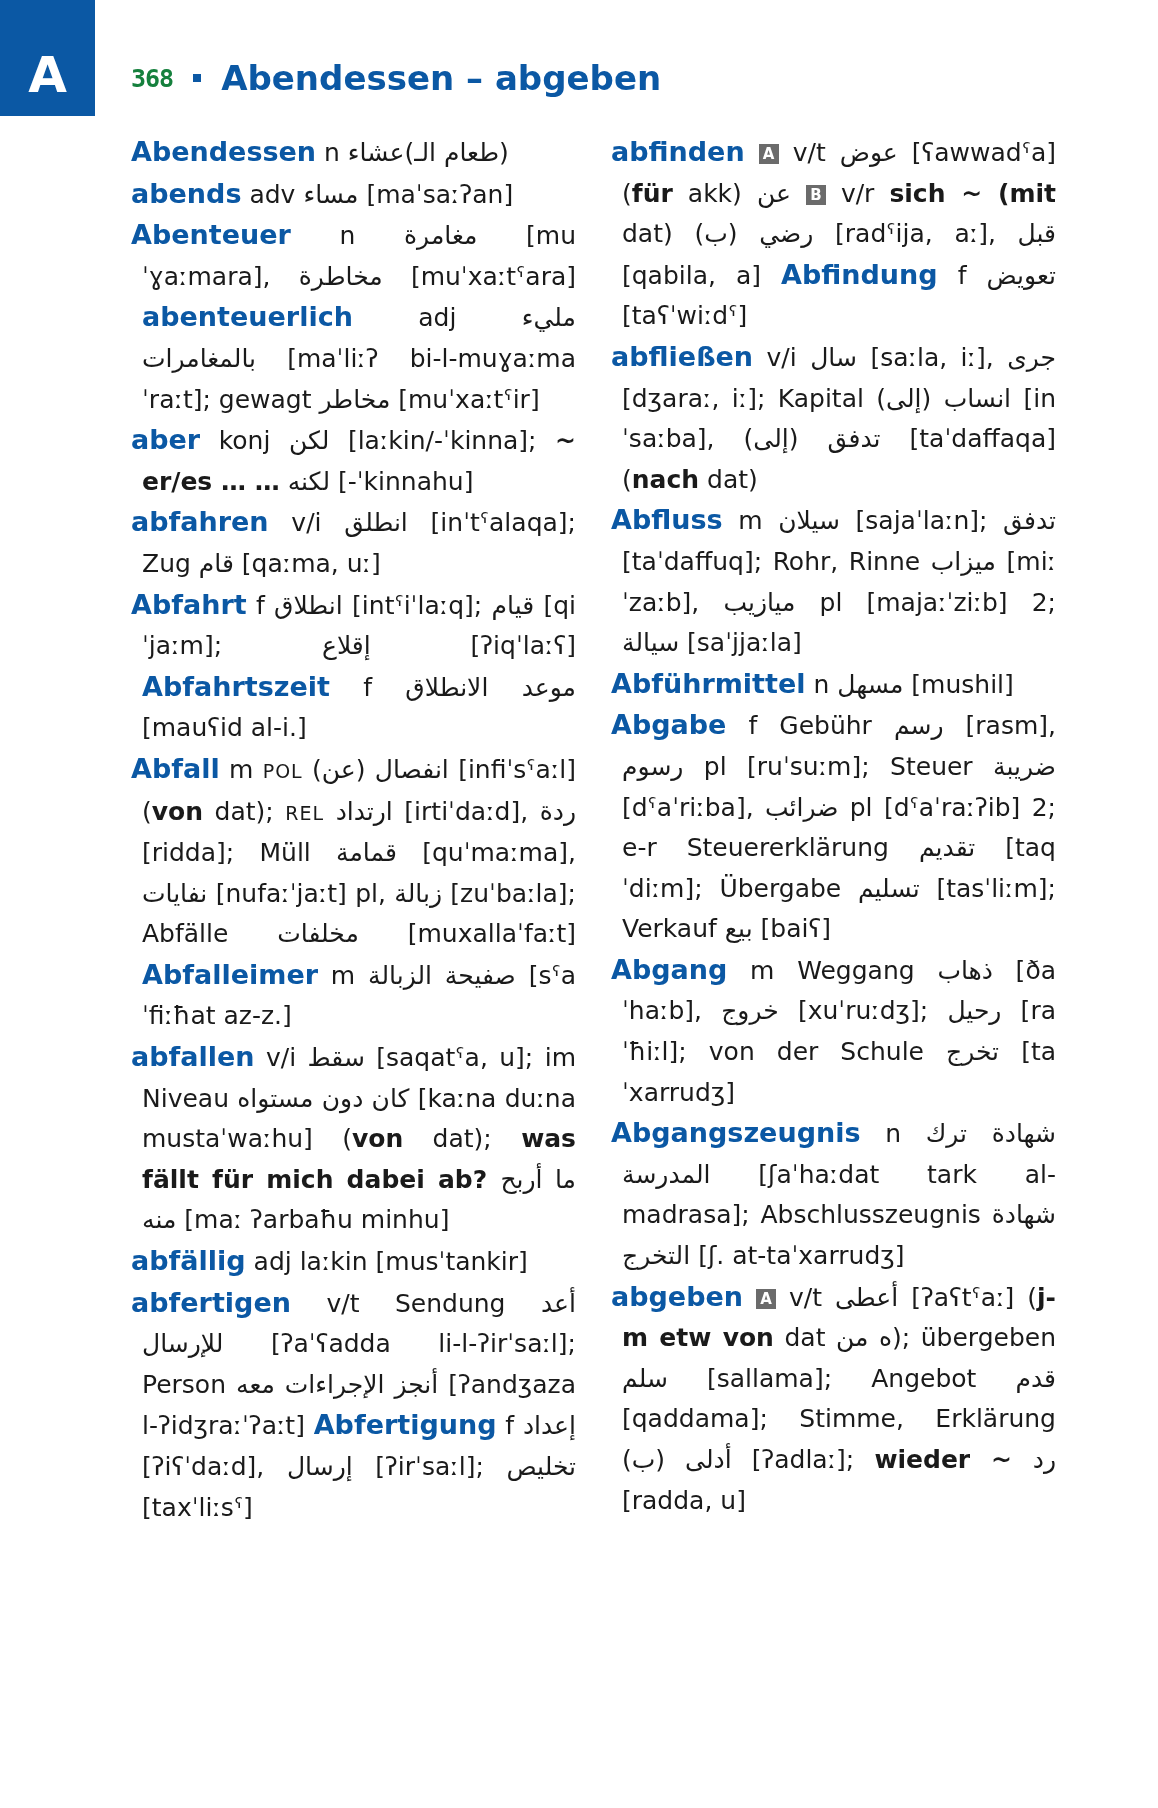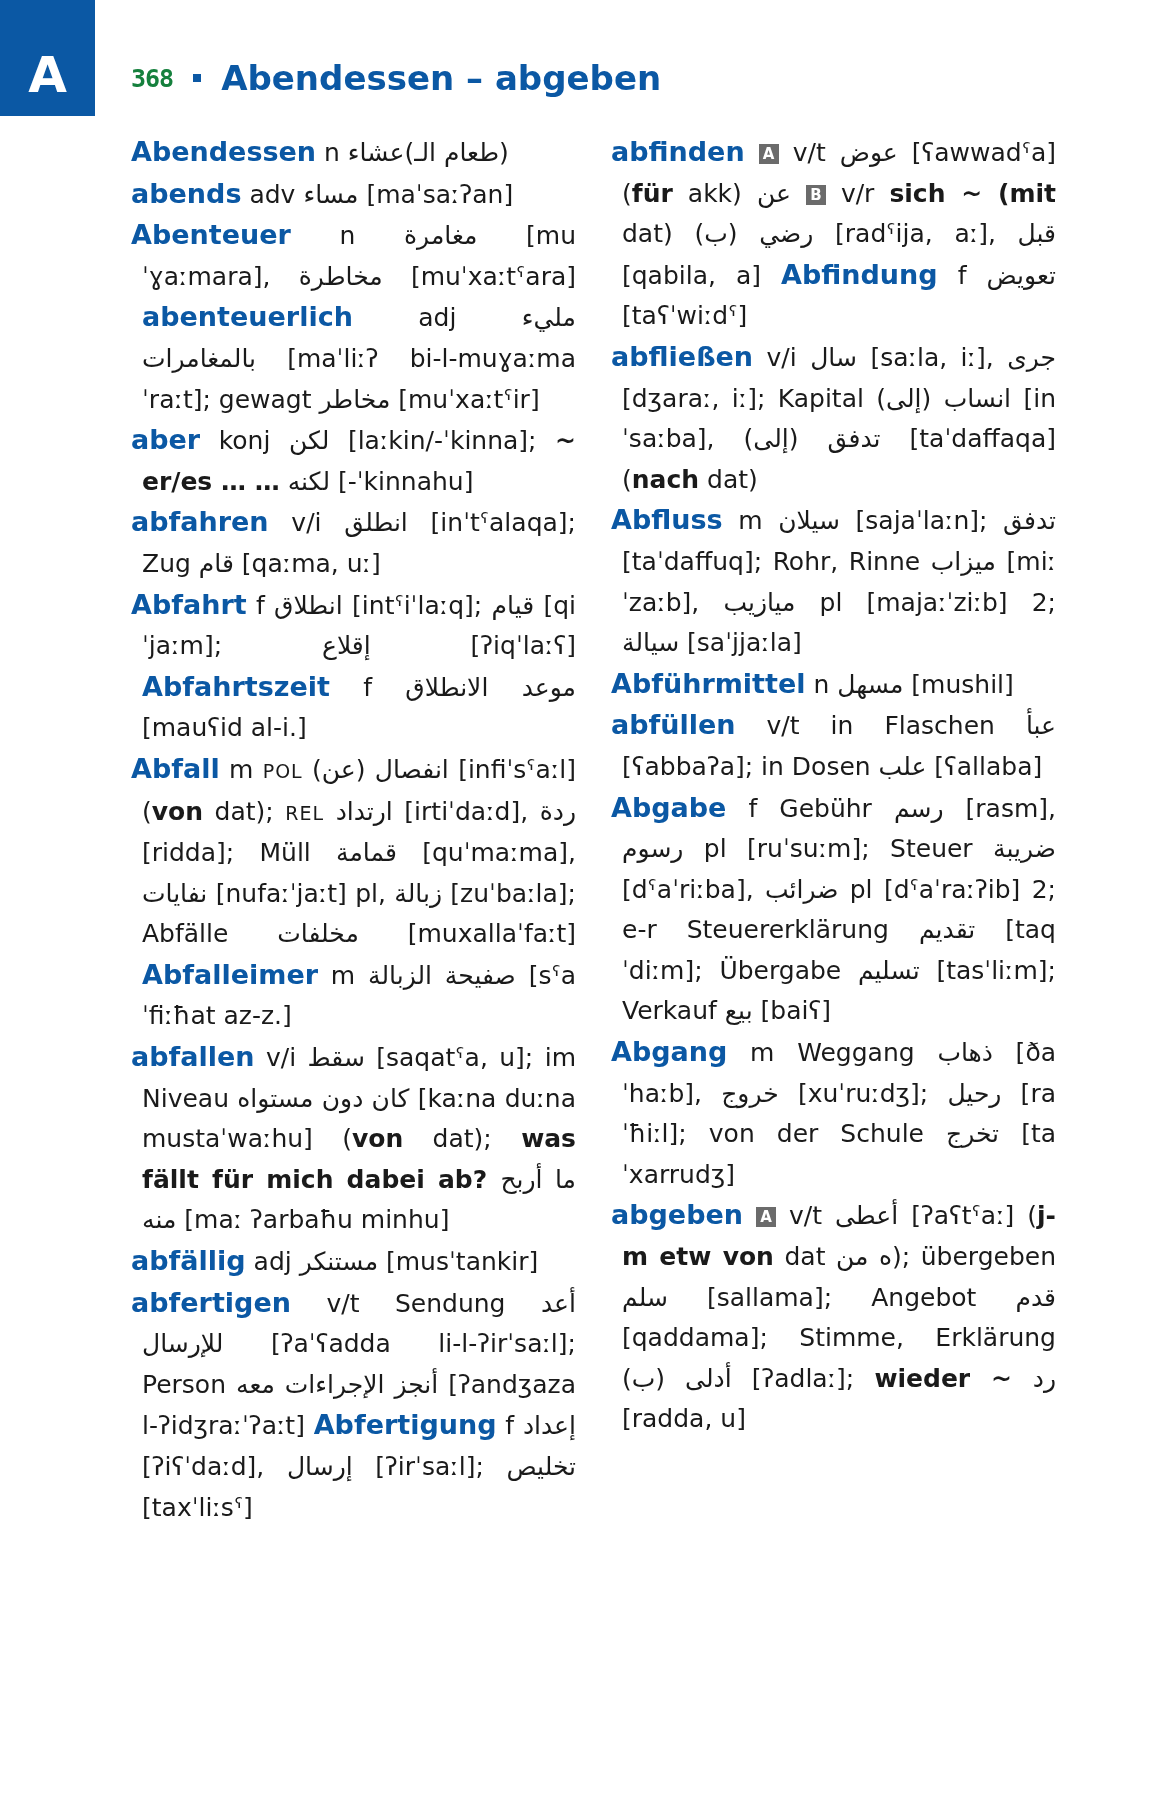--- a/index.html
+++ b/index.html
@@ -42,25 +42,25 @@
 
 <div class="column col-left" id="col-left">
     <p class="entry"><span class="hw">Abendessen</span><span class="i"> n </span><span class="ar">(طعام الـ)عشاء</span></p>
     <p class="entry"><span class="hw">abends</span><span class="i"> adv </span><span class="ar">مساء</span><span class="ph"> [maˈsaːʔan]</span></p>
     <p class="entry"><span class="hw">Abenteuer</span><span class="i"> n </span><span class="ar">مغامرة</span><span class="ph"> [muˈɣaːmara], </span><span class="ar">مخاطرة</span><span class="ph"> [muˈxaːtˁara] </span><span class="hw">abenteuerlich</span><span class="i"> adj </span><span class="ar">مليء بالمغامرات</span><span class="ph"> [maˈliːʔ bi-l-muɣaːmaˈraːt]; </span><span class="i">gewagt </span><span class="ar">مخاطر</span><span class="ph"> [muˈxaːtˁir]</span></p>
     <p class="entry"><span class="hw">aber</span><span class="i"> konj </span><span class="ar">لكن</span><span class="ph"> [laːkin/-ˈkinna]; </span><span class="b">~ er/es … …</span><span class="ph"> </span><span class="ar">لكنه</span><span class="ph"> [-ˈkinnahu]</span></p>
     <p class="entry"><span class="hw">abfahren</span><span class="i"> v/i </span><span class="ar">انطلق</span><span class="ph"> [inˈtˁalaqa]; </span><span class="i">Zug </span><span class="ar">قام</span><span class="ph"> [qaːma, uː]</span></p>
     <p class="entry"><span class="hw">Abfahrt</span><span class="i"> f </span><span class="ar">انطلاق</span><span class="ph"> [intˁiˈlaːq]; </span><span class="ar">قيام</span><span class="ph"> [qiˈjaːm]; </span><span class="ar">إقلاع</span><span class="ph"> [ʔiqˈlaːʕ] </span><span class="hw">Abfahrtszeit</span><span class="i"> f </span><span class="ar">موعد الانطلاق</span><span class="ph"> [mauʕid al-i.]</span></p>
     <p class="entry"><span class="hw">Abfall</span><span class="i"> m </span><span class="sc">POL</span><span class="ph"> </span><span class="ar">انفصال (عن)</span><span class="ph"> [infiˈsˁaːl] (</span><span class="b">von</span><span class="i"> dat</span><span class="ph">); </span><span class="sc">REL</span><span class="ph"> </span><span class="ar">ارتداد</span><span class="ph"> [irtiˈdaːd], </span><span class="ar">ردة</span><span class="ph"> [ridda]; </span><span class="i">Müll </span><span class="ar">قمامة</span><span class="ph"> [quˈmaːma], </span><span class="ar">نفايات</span><span class="ph"> [nufaːˈjaːt] </span><span class="i">pl</span><span class="ph">, </span><span class="ar">زبالة</span><span class="ph"> [zuˈbaːla]; </span><span class="i">Abfälle </span><span class="ar">مخلفات</span><span class="ph"> [muxallaˈfaːt] </span><span class="hw">Abfalleimer</span><span class="i"> m </span><span class="ar">صفيحة الزبالة</span><span class="ph"> [sˁaˈfiːħat az-z.]</span></p>
     <p class="entry"><span class="hw">abfallen</span><span class="i"> v/i </span><span class="ar">سقط</span><span class="ph"> [saqatˁa, u]; </span><span class="i">im Niveau </span><span class="ar">كان دون مستواه</span><span class="ph"> [kaːna duːna mustaˈwaːhu] (</span><span class="b">von</span><span class="i"> dat</span><span class="ph">); </span><span class="b">was fällt für mich dabei ab? </span><span class="ar">ما أربح منه</span><span class="ph"> [maː ʔarbaħu minhu]</span></p>
-    <p class="entry"><span class="hw">abfällig</span><span class="i"> adj </span><span class="ar">مستنكر</span><span class="ph"> [musˈtankir]</span></p>
+    <p class="entry"><span class="hw">abfällig</span><span class="i"> adj </span><span class="ar">laːkin</span><span class="ph"> [musˈtankir]</span></p>
     <p class="entry"><span class="hw">abfertigen</span><span class="i"> v/t Sendung </span><span class="ar">أعد للإرسال</span><span class="ph"> [ʔaˈʕadda li-l-ʔirˈsaːl]; </span><span class="i">Person </span><span class="ar">أنجز الإجراءات معه</span><span class="ph"> [ʔandʒaza l-ʔidʒraːˈʔaːt] </span><span class="hw">Abfertigung</span><span class="i"> f </span><span class="ar">إعداد</span><span class="ph"> [ʔiʕˈdaːd], </span><span class="ar">إرسال</span><span class="ph"> [ʔirˈsaːl]; </span><span class="ar">تخليص</span><span class="ph"> [taxˈliːsˁ]</span></p>
   </div>
 <div class="column col-right" id="col-right">
     <p class="entry"><span class="hw">abfinden</span><span class="ph"> </span><span class="marker">A</span><span class="i"> v/t </span><span class="ar">عوض</span><span class="ph"> [ʕawwadˁa] (</span><span class="b">für</span><span class="i"> akk</span><span class="ph">) </span><span class="ar">عن</span><span class="ph"> </span><span class="marker">B</span><span class="i"> v/r </span><span class="b">sich ~ (mit</span><span class="i"> dat</span><span class="ph">) </span><span class="ar">رضي (ب)</span><span class="ph"> [radˁija, aː], </span><span class="ar">قبل</span><span class="ph"> [qabila, a] </span><span class="hw">Abfindung</span><span class="i"> f </span><span class="ar">تعويض</span><span class="ph"> [taʕˈwiːdˁ]</span></p>
     <p class="entry"><span class="hw">abfließen</span><span class="i"> v/i </span><span class="ar">سال</span><span class="ph"> [saːla, iː], </span><span class="ar">جرى</span><span class="ph"> [dʒaraː, iː]; </span><span class="i">Kapital </span><span class="ar">انساب (إلى)</span><span class="ph"> [inˈsaːba], </span><span class="ar">تدفق (إلى)</span><span class="ph"> [taˈdaffaqa] (</span><span class="b">nach</span><span class="i"> dat</span><span class="ph">)</span></p>
     <p class="entry"><span class="hw">Abfluss</span><span class="i"> m </span><span class="ar">سيلان</span><span class="ph"> [sajaˈlaːn]; </span><span class="ar">تدفق</span><span class="ph"> [taˈdaffuq]; </span><span class="i">Rohr, Rinne </span><span class="ar">ميزاب</span><span class="ph"> [miːˈzaːb], </span><span class="ar">ميازيب</span><span class="i"> pl </span><span class="ph">[majaːˈziːb] </span><span class="i">2; </span><span class="ar">سيالة</span><span class="ph"> [saˈjjaːla]</span></p>
     <p class="entry"><span class="hw">Abführmittel</span><span class="i"> n </span><span class="ar">مسهل</span><span class="ph"> [mushil]</span></p>
-    <p class="entry"><span class="hw">abfüllen</span><span class="i"> v/t in Flaschen </span><span class="ar">عبأ</span><span class="ph"> [ʕabbaʔa]; </span><span class="i">in Dosen </span><span class="ar">علب</span><span class="ph"> [ʕallaba]</span></p>
     <p class="entry"><span class="hw">Abgabe</span><span class="i"> f Gebühr </span><span class="ar">رسم</span><span class="ph"> [rasm], </span><span class="ar">رسوم</span><span class="i"> pl </span><span class="ph">[ruˈsuːm]; </span><span class="i">Steuer </span><span class="ar">ضريبة</span><span class="ph"> [dˁaˈriːba], </span><span class="ar">ضرائب</span><span class="i"> pl </span><span class="ph">[dˁaˈraːʔib] </span><span class="i">2; e-r Steuererklärung </span><span class="ar">تقديم</span><span class="ph"> [taqˈdiːm]; </span><span class="i">Übergabe </span><span class="ar">تسليم</span><span class="ph"> [tasˈliːm]; </span><span class="i">Verkauf </span><span class="ar">بيع</span><span class="ph"> [baiʕ]</span></p>
     <p class="entry"><span class="hw">Abgang</span><span class="i"> m Weggang </span><span class="ar">ذهاب</span><span class="ph"> [ðaˈhaːb], </span><span class="ar">خروج</span><span class="ph"> [xuˈruːdʒ]; </span><span class="ar">رحيل</span><span class="ph"> [raˈħiːl]; </span><span class="i">von der Schule </span><span class="ar">تخرج</span><span class="ph"> [taˈxarrudʒ]</span></p>
+    <p class="entry"><span class="hw">Abgangszeugnis</span><span class="i"> n </span><span class="ar">شهادة ترك المدرسة</span><span class="ph"> [ʃaˈhaːdat tark al-madrasa]; </span><span class="i">Abschlusszeugnis </span><span class="ar">شهادة التخرج</span><span class="ph"> [ʃ. at-taˈxarrudʒ]</span></p>
     <p class="entry"><span class="hw">abgeben</span><span class="ph"> </span><span class="marker">A</span><span class="i"> v/t </span><span class="ar">أعطى</span><span class="ph"> [ʔaʕtˁaː] (</span><span class="b">j-m etw von</span><span class="i"> dat </span><span class="ar">ه من</span><span class="ph">); </span><span class="i">übergeben </span><span class="ar">سلم</span><span class="ph"> [sallama]; </span><span class="i">Angebot </span><span class="ar">قدم</span><span class="ph"> [qaddama]; </span><span class="i">Stimme, Erklärung </span><span class="ar">أدلى (ب)</span><span class="ph"> [ʔadlaː]; </span><span class="b">wieder ~ </span><span class="ar">رد</span><span class="ph"> [radda, u]</span></p>
   </div>
 
 </body></html>

